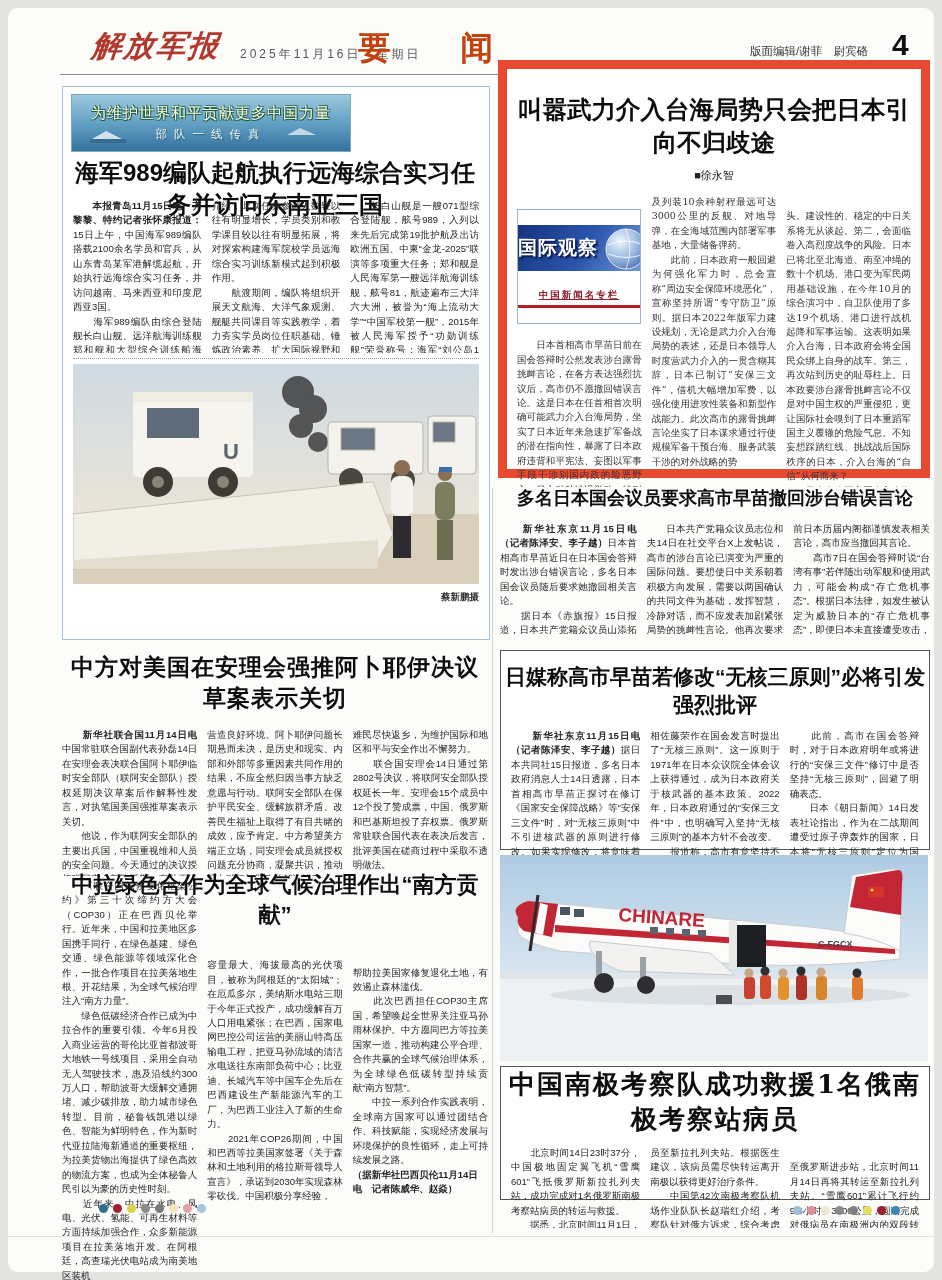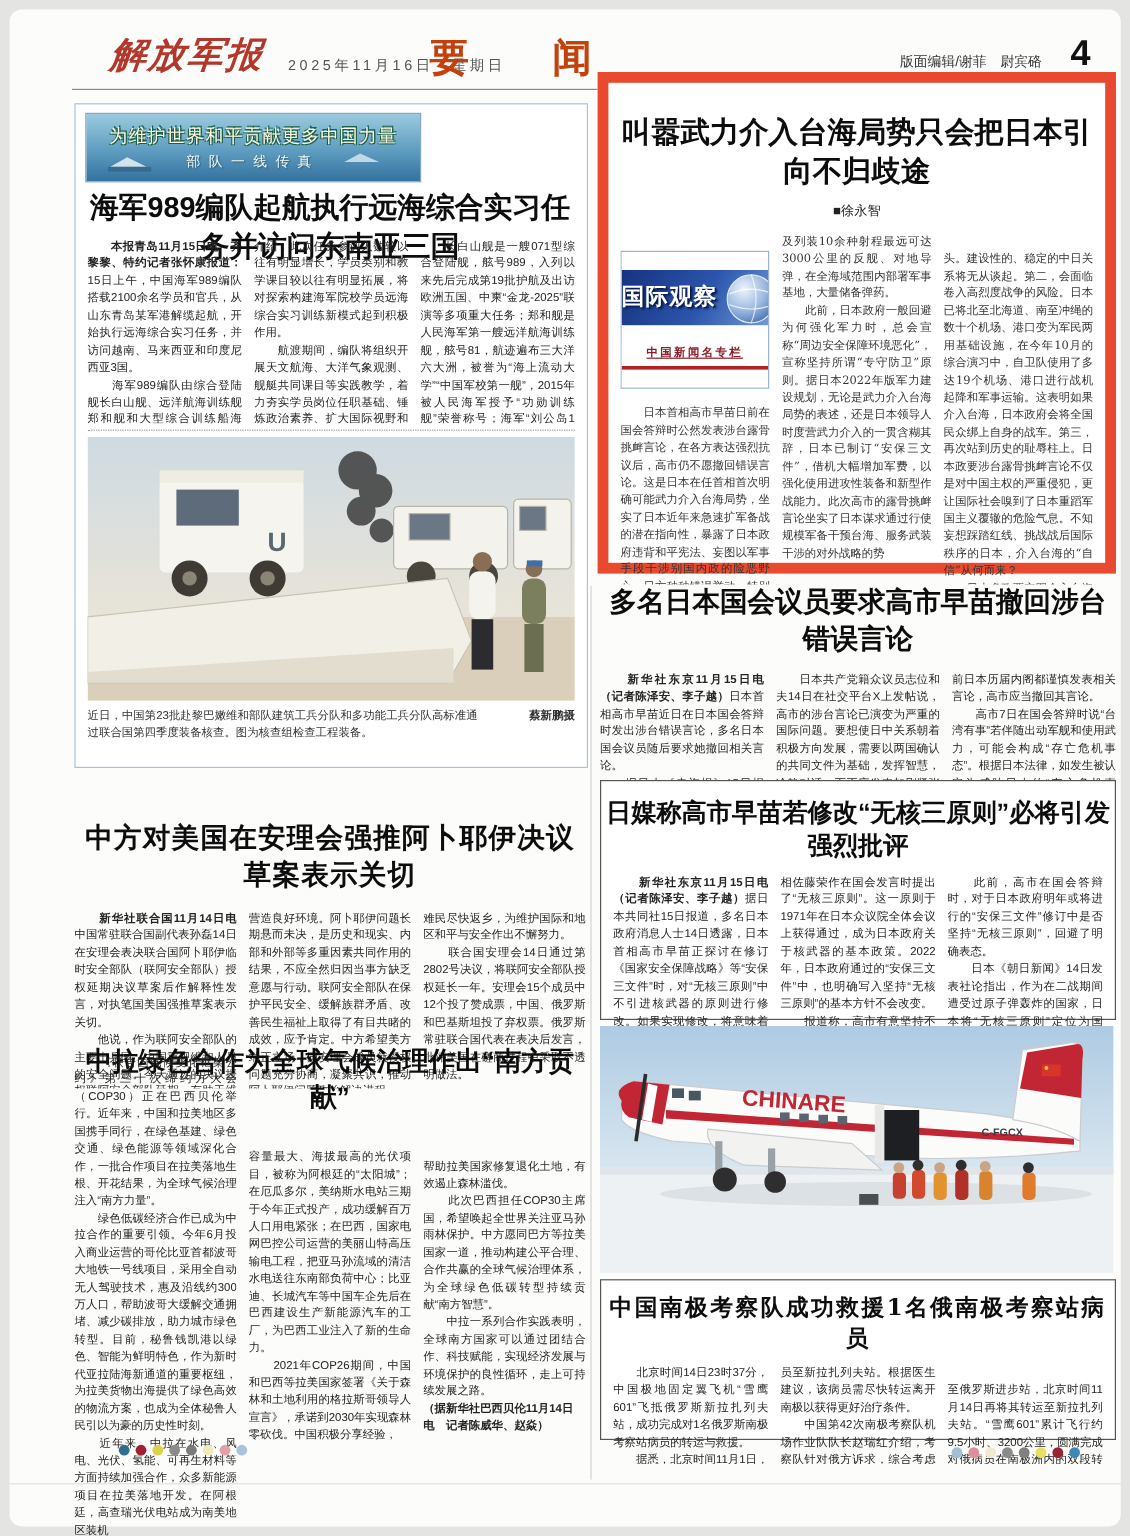--- a/index.html
+++ b/index.html
@@ -131,21 +131,20 @@
             <rect x="320" y="152" width="18" height="42" fill="#2c2c30"></rect>
             <rect x="362" y="118" width="20" height="38" rx="8" fill="#7c7f5e"></rect>
             <circle cx="372" cy="110" r="7" fill="#8a6d55"></circle>
             <rect x="366" y="103" width="13" height="5" fill="#3f6fa8"></rect>
             <rect x="364" y="156" width="16" height="40" fill="#6b6e50"></rect>
           </g>
         </svg>
       </div>
       <div class="abs caption" style="left:10px;top:503px;width:406px;">
         <span class="credit">蔡新鹏摄</span>
-        <span>近日，中国第23批赴黎巴嫩维和部队建筑工兵分队和多功能工兵分队高标准通过联合国第四季度装备核查。图为核查组检查工程装备。</span>
       </div>
     </div>
 
     <div class="abs red-frame intl" style="left:490px;top:52px;width:414px;height:400px;">
       <div class="headline-sans" style="margin:24px 8px 0 8px;font-size:24.5px;">叫嚣武力介入台海局势只会把日本引向不归歧途</div>
       <div class="byline" style="margin-top:9px;">■徐永智</div>
       <div class="cols" style="margin:12px 10px 0 10px;height:292px;">
         <div class="col">
           <div class="badge">
             <div class="badge-top">
@@ -175,21 +174,21 @@
 　　此前，日本政府一般回避为何强化军力时，总会宣称“周边安全保障环境恶化”，宣称坚持所谓“专守防卫”原则。据日本2022年版军力建设规划，无论是武力介入台海局势的表述，还是日本领导人时度营武力介入的一贯含糊其辞，日本已制订“安保三文件”，借机大幅增加军费，以强化使用进攻性装备和新型作战能力。此次高市的露骨挑衅言论坐实了日本谋求通过行使规模军备干预台海、服务武装干涉的对外战略的势</div>
         <div class="col">
           <span>头。建设性的、稳定的中日关系将无从谈起。第二，会面临卷入高烈度战争的风险。日本已将北至北海道、南至冲绳的数十个机场、港口变为军民两用基础设施，在今年10月的综合演习中，自卫队使用了多达19个机场、港口进行战机起降和军事运输。这表明如果介入台海，日本政府会将全国民众绑上自身的战车。第三，再次站到历史的耻辱柱上。日本政要涉台露骨挑衅言论不仅是对中国主权的严重侵犯，更让国际社会嗅到了日本重蹈军国主义覆辙的危险气息。不知妄想踩踏红线、挑战战后国际秩序的日本，介入台海的“自信”从何而来？
 　　日本多政要妄图介入台海局势，既是对国际正义的粗暴践踏、对战后国际秩序的公然挑衅，也是对中日关系的严重破坏。殷鉴不远，日本若不深刻汲取历史教训，胆敢铤而走险，中方必将奉陪到底。举兵一旦再蹈覆辙，大势如何延续，并不由坐大者决定。</span>
           
         </div>
       </div>
     </div>
 
     <div class="abs" style="left:492px;top:478px;width:430px;">
-      <div class="headline-sans" style="font-size:23px;">多名日本国会议员要求高市早苗撤回涉台错误言论</div>
+      <div class="headline-sans" style="font-size:18px;">多名日本国会议员要求高市早苗撤回涉台错误言论</div>
       <div class="cols" style="margin-top:12px;height:112px;">
         <div class="col"><span class="lead">　　新华社东京11月15日电　（记者陈泽安、李子越）</span><span>日本首相高市早苗近日在日本国会答辩时发出涉台错误言论，多名日本国会议员随后要求她撤回相关言论。
 　　据日本《赤旗报》15日报道，日本共产党籍众议员山添拓14日在记者会上说，高市的言论加剧日中紧张关系并导致互不信任，为避免日中关系进一步恶化，高市应尽快彻底撤回其言论。</span></div>
         <div class="col">　　日本共产党籍众议员志位和夫14日在社交平台X上发帖说，高市的涉台言论已演变为严重的国际问题。要想使日中关系朝着积极方向发展，需要以两国确认的共同文件为基础，发挥智慧，冷静对话，而不应发表加剧紧张局势的挑衅性言论。他再次要求高市撤回有关言论。
 　　日本立宪民主党籍众议员大串博志10日在国会质询高市时表示，此</div>
         <div class="col">前日本历届内阁都谨慎发表相关言论，高市应当撤回其言论。
 　　高市7日在国会答辩时说“台湾有事”若伴随出动军舰和使用武力，可能会构成“存亡危机事态”。根据日本法律，如发生被认定为威胁日本的“存亡危机事态”，即便日本未直接遭受攻击，日本也将可以行使集体自卫权。10日，高市在国会答辩时坚称，其言论遵循日本政府的一贯见解，无意撤回。</div>
       </div>
     </div>
 
@@ -270,21 +269,21 @@
           <rect x="316" y="121" width="11" height="24" rx="4" fill="#d8842c"></rect>
             <circle cx="321" cy="117" r="4.5" fill="#caa484"></circle>
           <rect x="352" y="122" width="11" height="23" rx="4" fill="#e07a2c"></rect>
             <circle cx="357" cy="118" r="4.5" fill="#2e2e2e"></circle>
         </g>
         <rect x="216" y="140" width="16" height="9" fill="#4a4d52"></rect>
       </svg>
     </div>
 
     <div class="abs boxed" style="left:492px;top:1058px;width:428px;height:132px;">
-      <div class="headline-serif" style="margin-top:10px;font-size:19px;letter-spacing:2px;">中国南极考察队成功救援1名俄南极考察站病员</div>
+      <div class="headline-serif" style="font-size:26px;letter-spacing:2px;">中国南极考察队成功救援1名俄南极考察站病员</div>
       <div class="cols" style="margin:9px 10px 0 10px;height:82px;">
         <div class="col">　　北京时间14日23时37分，中国极地固定翼飞机“雪鹰601”飞抵俄罗斯新拉扎列夫站，成功完成对1名俄罗斯南极考察站病员的转运与救援。
 　　据悉，北京时间11月1日，中方收到俄罗斯方面发来的函件，请求中国第42次南极考察队支援“雪鹰601”飞机协助其从俄罗斯和平站转运1名病</div>
         <div class="col">员至新拉扎列夫站。根据医生建议，该病员需尽快转运离开南极以获得更好治疗条件。
 　　中国第42次南极考察队机场作业队队长赵瑞红介绍，考察队针对俄方诉求，综合考虑俄方飞行任务及天气情况，最终安排“雪鹰601”首先于北京时间11月10日将病员从和平站转运</div>
         <div class="col">
           <span>至俄罗斯进步站，北京时间11月14日再将其转运至新拉扎列夫站。“雪鹰601”累计飞行约9.5小时、3200公里，圆满完成对俄病员在南极洲内的双段转运任务。图为11月14日，中国极地固定翼飞机“雪鹰601”抵达俄罗斯新拉扎列夫站。</span>
           
         </div>
       </div>
@@ -294,21 +293,21 @@
         <span class="dot" style="background: rgb(221, 143, 155);"></span>
         <span class="dot" style="background: rgb(240, 234, 208);"></span>
         <span class="dot" style="background: rgb(138, 138, 138);"></span>
         <span class="dot" style="background: rgb(128, 128, 128);"></span>
         <span class="dot" style="background: rgb(232, 223, 98);"></span>
         <span class="dot" style="background: rgb(156, 31, 51);"></span>
         <span class="dot" style="background: rgb(63, 136, 180);"></span>
       </div>
 
     <div class="abs" style="left:54px;top:644px;width:426px;">
-      <div class="headline-serif" style="font-size:23px;letter-spacing:1px;margin-top:31px;">中方对美国在安理会强推阿卜耶伊决议草案表示关切</div>
+      <div class="headline-serif" style="font-size:23px;letter-spacing:1px;">中方对美国在安理会强推阿卜耶伊决议草案表示关切</div>
       <div class="cols" style="margin-top:14px;height:148px;">
         <div class="col"><span class="lead">　　新华社联合国11月14日电　</span><span>中国常驻联合国副代表孙磊14日在安理会表决联合国阿卜耶伊临时安全部队（联阿安全部队）授权延期决议草案后作解释性发言，对执笔国美国强推草案表示关切。
 　　他说，作为联阿安全部队的主要出兵国，中国重视维和人员的安全问题。今天通过的决议授权联阿安全部队延期，有助于维护苏丹和南苏丹边境地区和平稳定。中方对决议的一些内容仍有保留意见，同时也注意到，美国作为执笔国在磋商中未能</span></div>
         <div class="col">营造良好环境。阿卜耶伊问题长期悬而未决，是历史和现实、内部和外部等多重因素共同作用的结果，不应全然归因当事方缺乏意愿与行动。联阿安全部队在保护平民安全、缓解族群矛盾、改善民生福祉上取得了有目共睹的成效，应予肯定。中方希望美方端正立场，同安理会成员就授权问题充分协商，凝聚共识，推动阿卜耶伊问题政治解决进程。
 　　孙磊表示，中方愿同各方一道，继续为推动苏丹和南苏丹关系改善、</div>
         <div class="col">难民尽快返乡，为维护国际和地区和平与安全作出不懈努力。
 　　联合国安理会14日通过第2802号决议，将联阿安全部队授权延长一年。安理会15个成员中12个投了赞成票，中国、俄罗斯和巴基斯坦投了弃权票。俄罗斯常驻联合国代表在表决后发言，批评美国在磋商过程中采取不透明做法。</div>
       </div>
     </div>
 

